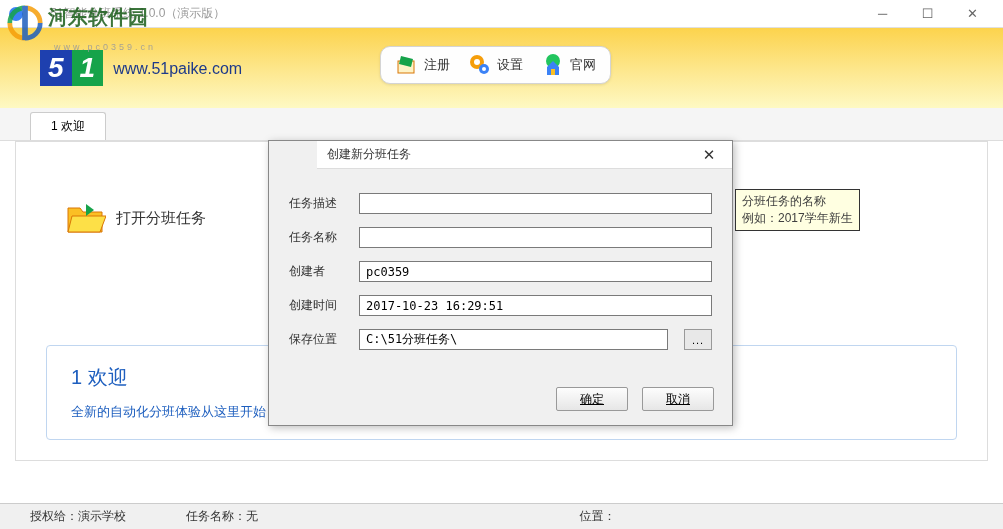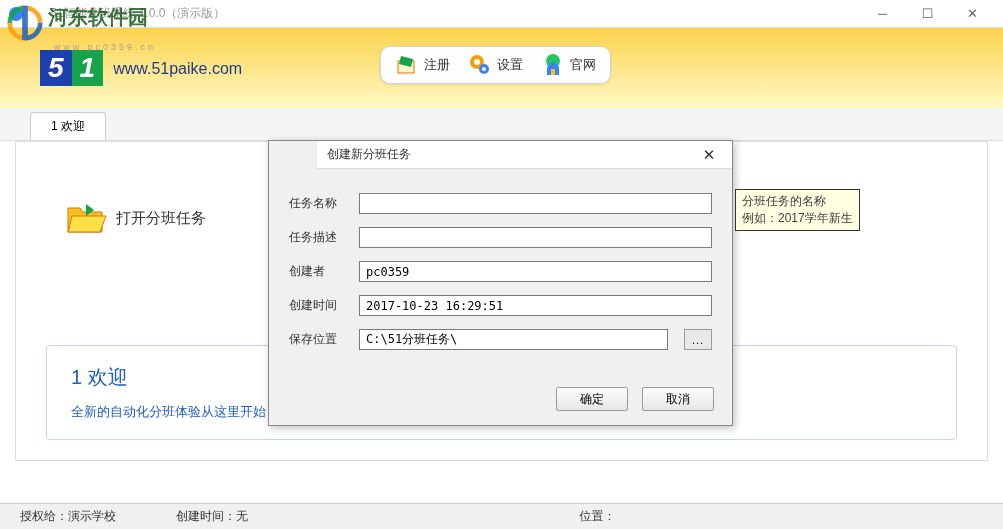--- a/index.html
+++ b/index.html
@@ -34,37 +34,37 @@
     
     .main-content { padding: 20px 30px; background: #fff; height: 320px; border: 1px solid #ddd; margin: 0 15px; position: relative; }
     .open-task { display: flex; align-items: center; gap: 10px; margin: 40px 0 0 20px; cursor: pointer; }
     .folder-icon { width: 40px; height: 32px; }
     .open-task-text { font-size: 15px; color: #333; }
     
     .welcome-box { position: absolute; bottom: 20px; left: 30px; right: 30px; border: 1px solid #c0d6f0; border-radius: 4px; padding: 18px 24px; }
     .welcome-title { font-size: 20px; color: #1e5fbf; font-weight: normal; margin-bottom: 12px; }
     .welcome-text { font-size: 13px; color: #1e5fbf; }
     
-    .status-bar { position: absolute; bottom: 0; left: 0; right: 0; height: 26px; background: #f0f0f0; border-top: 1px solid #ccc; display: flex; align-items: center; padding: 0 20px; font-size: 12px; color: #333; }
+    .status-bar { position: absolute; bottom: 0; left: 0; right: 0; height: 26px; background: #f0f0f0; border-top: 1px solid #ccc; display: flex; align-items: center; padding: 0 30px; font-size: 12px; color: #333; }
     .status-item { margin-right: 60px; }
     .status-item.wide { flex: 1; }
     
     
     .dialog { position: absolute; top: 140px; left: 268px; width: 465px; background: #f0f0f0; border: 1px solid #888; box-shadow: 2px 2px 8px rgba(0,0,0,0.25); z-index: 50; }
     .dialog-title-bar { height: 28px; background: #fff; display: flex; align-items: center; padding: 0 10px; border-bottom: 1px solid #ddd; margin-left: 48px; }
     .dialog-title { flex: 1; font-size: 12px; color: #333; }
     .dialog-close { width: 26px; height: 22px; display: flex; align-items: center; justify-content: center; cursor: pointer; font-size: 15px; color: #333; }
     .dialog-body { padding: 24px 20px 16px 20px; }
     .form-row { display: flex; align-items: center; margin-bottom: 13px; }
     .form-label { width: 70px; font-size: 12px; color: #333; }
     .form-input { flex: 1; height: 21px; border: 1px solid #7a7a7a; background: #fff; font-size: 12px; padding: 0 6px; font-family: SimSun, monospace; }
     .form-input.with-btn { margin-right: 16px; }
     .browse-btn { width: 28px; height: 21px; border: 1px solid #999; background: #e8e8e8; cursor: pointer; font-size: 11px; display: flex; align-items: center; justify-content: center; letter-spacing: 1px; }
     .dialog-footer { display: flex; justify-content: flex-end; gap: 14px; padding: 8px 18px 14px; }
-    .dlg-btn { width: 72px; height: 24px; border: 1px solid #999; background: linear-gradient(#fdfdfd, #e6e6e6); cursor: pointer; font-size: 12px; border-radius: 2px; }
+    .dlg-btn { width: 72px; height: 24px; border: 1px solid #999; background: linear-gradient(#fdfdfd, #e6e6e6); cursor: pointer; font-size: 12px; border-radius: 2px; text-decoration: underline; }
     
     .tooltip { position: absolute; top: 189px; left: 735px; background: #ffffe1; border: 1px solid #333; padding: 3px 6px; font-size: 12px; color: #404040; z-index: 60; line-height: 1.4; }
   </style>
 </head>
 <body>
 
 <div class="watermark">
   <svg class="watermark-icon" viewBox="0 0 40 40">
     <path d="M20 4 A16 16 0 0 1 36 20" stroke="#f59e0b" stroke-width="5" fill="none"></path>
     <path d="M36 20 A16 16 0 0 1 20 36" stroke="#1e5fbf" stroke-width="5" fill="none"></path>
@@ -150,39 +150,39 @@
     <div class="welcome-title">1  欢迎</div>
     <div class="welcome-text">全新的自动化分班体验从这里开始！</div>
   </div>
 </div>
 
 <div class="status-bar">
   <span class="status-item">
     <span>授权给：</span><span>演示学校</span>
   </span>
   <span class="status-item wide">
-    <span>创建时间：</span><span>无</span>
+    <span>任务名称：</span><span>无</span>
   </span>
   <span class="status-item wide">
     <span>位置：</span>
   </span>
 </div>
 
 <div class="dialog">
   <div class="dialog-title-bar">
     <span class="dialog-title">创建新分班任务</span>
     <div class="dialog-close">✕</div>
   </div>
   <div class="dialog-body">
     <div class="form-row">
+      <span class="form-label">任务描述</span>
+      <input class="form-input" value="" style="">
+    </div>
+    <div class="form-row">
       <span class="form-label">任务名称</span>
-      <input class="form-input" value="" style="">
-    </div>
-    <div class="form-row">
-      <span class="form-label">任务描述</span>
       <input class="form-input" value="" style="">
     </div>
     <div class="form-row">
       <span class="form-label">创建者</span>
       <input class="form-input" value="pc0359" style="">
     </div>
     <div class="form-row">
       <span class="form-label">创建时间</span>
       <input class="form-input" value="2017-10-23 16:29:51" style="">
     </div>

